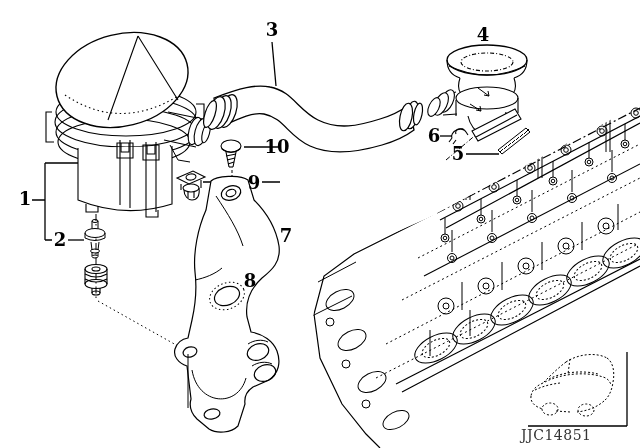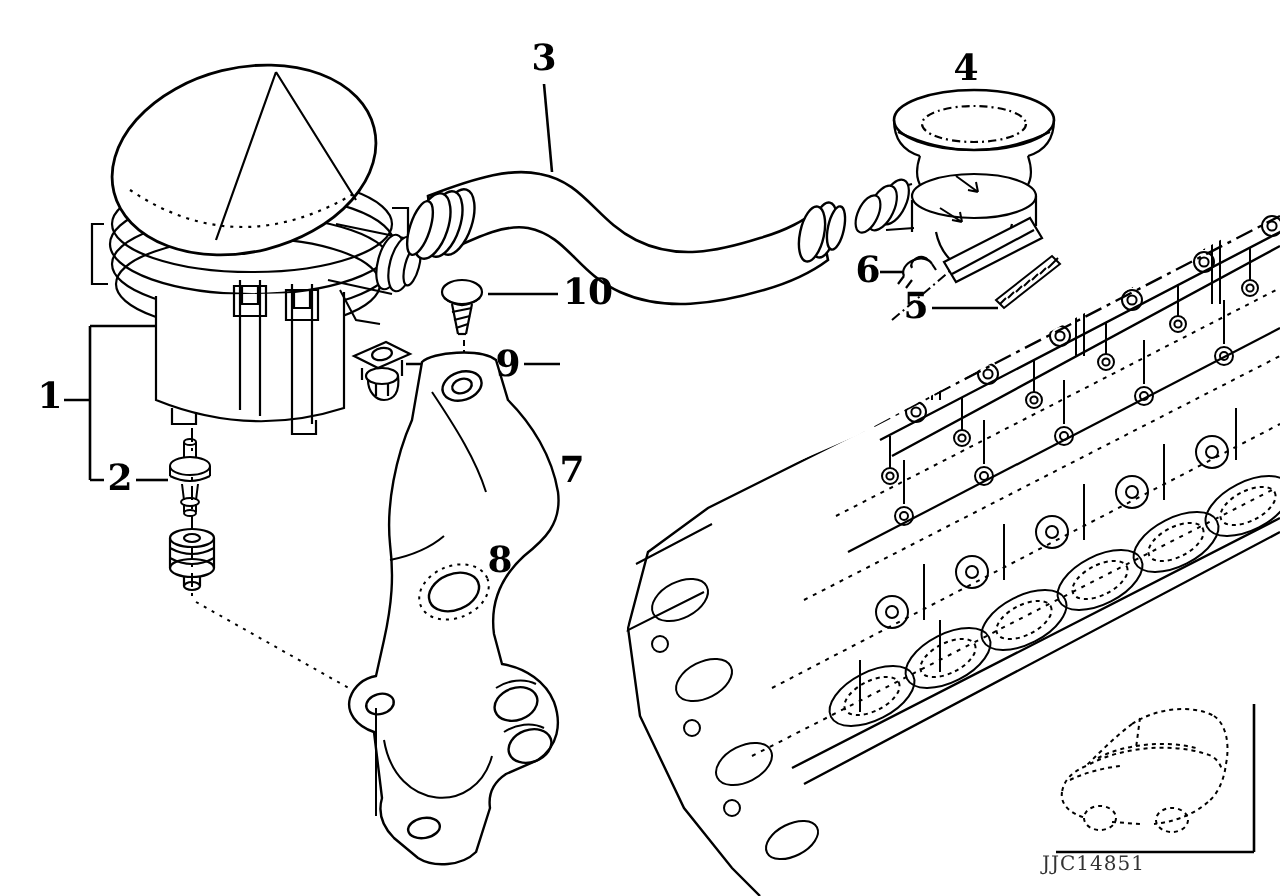--- a/index.html
+++ b/index.html
@@ -8,21 +8,21 @@
     font-family:"DejaVu Serif", serif;overflow:hidden;
   }
   .canvas svg{position:absolute;left:0;top:0;}
   .callout{
     position:absolute;width:18px;line-height:17px;text-align:center;
     font-weight:bold;font-size:18px;color:#000;user-select:none;
   }
   .callout.wide{width:28px;}
   .diagram-code{
     position:absolute;left:521px;top:427px;width:70px;
-    font-size:10px;letter-spacing:0.5px;color:#333;
+    font-size:14px;letter-spacing:0.5px;color:#333;
     font-family:"DejaVu Serif", serif;
   }
 </style>
 </head>
 <body>
 
 <div class="canvas">
 
 <svg width="640" height="448" viewBox="0 0 640 448">
   <defs>
@@ -323,17 +323,17 @@
 
   <div class="callout" style="left:16px;top:190px;">1</div>
   <div class="callout" style="left:51px;top:231px;">2</div>
   <div class="callout" style="left:263px;top:21px;">3</div>
   <div class="callout" style="left:474px;top:26px;">4</div>
   <div class="callout" style="left:449px;top:145px;">5</div>
   <div class="callout" style="left:425px;top:127px;">6</div>
   <div class="callout" style="left:277px;top:227px;">7</div>
   <div class="callout" style="left:241px;top:272px;">8</div>
   <div class="callout" style="left:245px;top:174px;">9</div>
-  <div class="callout wide" style="left:280px;top:138px;">10</div>
+  <div class="callout wide" style="left:263px;top:138px;">10</div>
 
   <div class="diagram-code">JJC14851</div>
 
 </div>
 
 </body></html>

